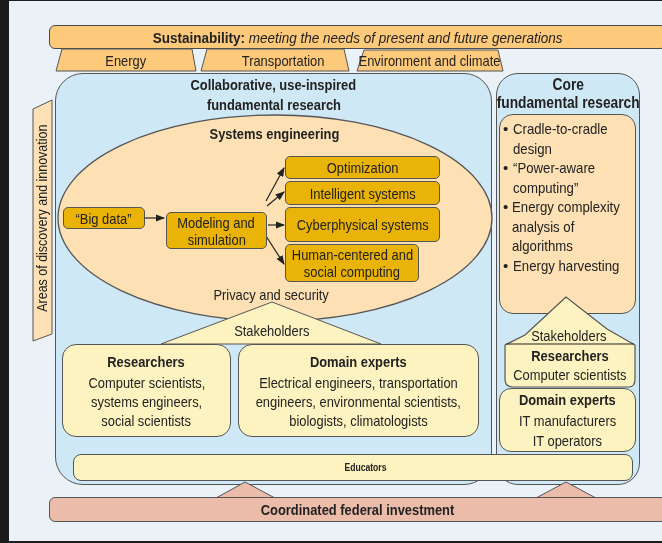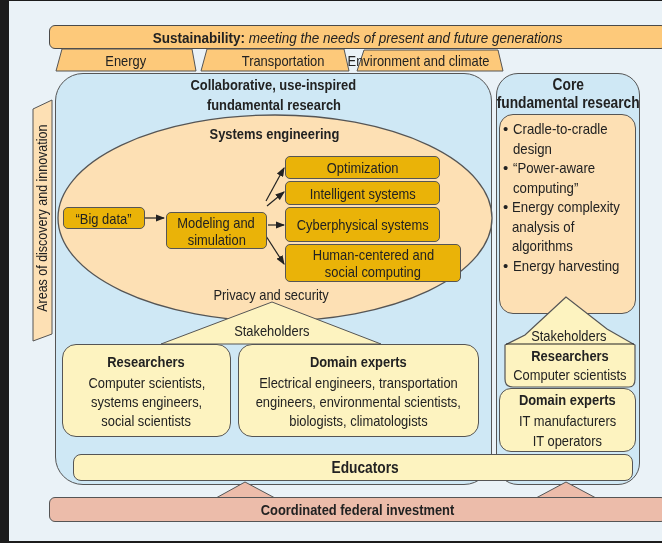--- a/index.html
+++ b/index.html
@@ -33,21 +33,21 @@
     <polygon points="53,48 183,48 187,70 47,70" fill="#fdc97a" stroke="#555" stroke-width="1"></polygon>
     <polygon points="198,48 335,48 340,70 192,70" fill="#fdc97a" stroke="#555" stroke-width="1"></polygon>
     <polygon points="355,49 489,49 494,70 348,70" fill="#fdc97a" stroke="#555" stroke-width="1"></polygon>
   </svg>
   <div class="abs center" style="left:50px; top:48px; width:134px; height:22px; font-size:15px;">
     <span class="cond">Energy</span>
   </div>
   <div class="abs center" style="left:195px; top:48px; width:142px; height:22px; font-size:15px;padding-left:17px;">
     <span class="cond">Transportation</span>
   </div>
-  <div class="abs center" style="left:350px; top:48px; width:142px; height:22px; font-size:15px;justify-content:flex-end;">
+  <div class="abs center" style="left:350px; top:48px; width:142px; height:22px; font-size:15px;">
     <span class="cond">Environment and climate</span>
   </div>
 
   <svg width="659" height="540">
     <polygon points="24,108 43,99 43,333 24,340" fill="#fde0b4" stroke="#555" stroke-width="1"></polygon>
   </svg>
   <div class="abs center" style="left:-85px; top:208px; width:236px; height:18px; transform:rotate(-90deg); font-size:14.5px;">
     <span class="cond">Areas of discovery and innovation</span>
   </div>
 
@@ -89,21 +89,21 @@
 
   <div class="abs pink center" style="left:276px; top:155px; width:155px; height:23px; font-size:15px;">
     <span class="cond">Optimization</span>
   </div>
   <div class="abs pink center" style="left:276px; top:206px; width:155px; height:35px; font-size:15px;">
     <span class="cond">Cyberphysical systems</span>
   </div>
   <div class="abs pink center" style="left:276px; top:180px; width:155px; height:24px; font-size:15px;">
     <span class="cond">Intelligent systems</span>
   </div>
-  <div class="abs pink center" style="left:276px; top:243px; width:176px; height:38px; flex-direction:column; font-size:15px; line-height:17px;">
+  <div class="abs pink center" style="left:276px; top:243px; width:134px; height:38px; flex-direction:column; font-size:15px; line-height:17px;">
     <span class="cond">Human-centered and</span>
     <span class="cond">social computing</span>
   </div>
 
   <div class="abs center" style="left:160px; top:283px; width:205px; height:20px; font-size:15px;">
     <span class="cond">Privacy and security</span>
   </div>
 
   <div class="abs center" style="left:195px; top:318px; width:135px; height:22px; font-size:15px;">
     <span class="cond">Stakeholders</span>
@@ -171,21 +171,21 @@
     <span class="cond bold">Researchers</span>
     <span class="cond">Computer scientists</span>
   </div>
 
   <div class="abs yellow center" style="left:490px; top:387px; width:137px; height:64px; border-radius:12px; flex-direction:column; font-size:15px; line-height:20px;">
     <span class="cond bold" style="margin-bottom:1px;">Domain experts</span>
     <span class="cond">IT manufacturers</span>
     <span class="cond">IT operators</span>
   </div>
 
-  <div class="abs yellow center bold" style="left:64px; top:453px; width:560px; height:27px; border-radius:8px; font-size:16px;padding-left:24px;">
+  <div class="abs yellow center bold" style="left:64px; top:453px; width:560px; height:27px; border-radius:8px; font-size:10px;padding-left:24px;">
     <span class="cond">Educators</span>
   </div>
 
   <svg width="659" height="540">
     <polygon points="207,497 236,481 266,497" fill="#ecbcaa" stroke="#555" stroke-width="1"></polygon>
     <polygon points="527,497 557,481 587,497" fill="#ecbcaa" stroke="#555" stroke-width="1"></polygon>
   </svg>
 
   <div class="abs salmon center bold" style="left:40px; top:496px; width:618px; height:25px; border-radius:6px; font-size:15px;">
     <span class="cond">Coordinated federal investment</span>

